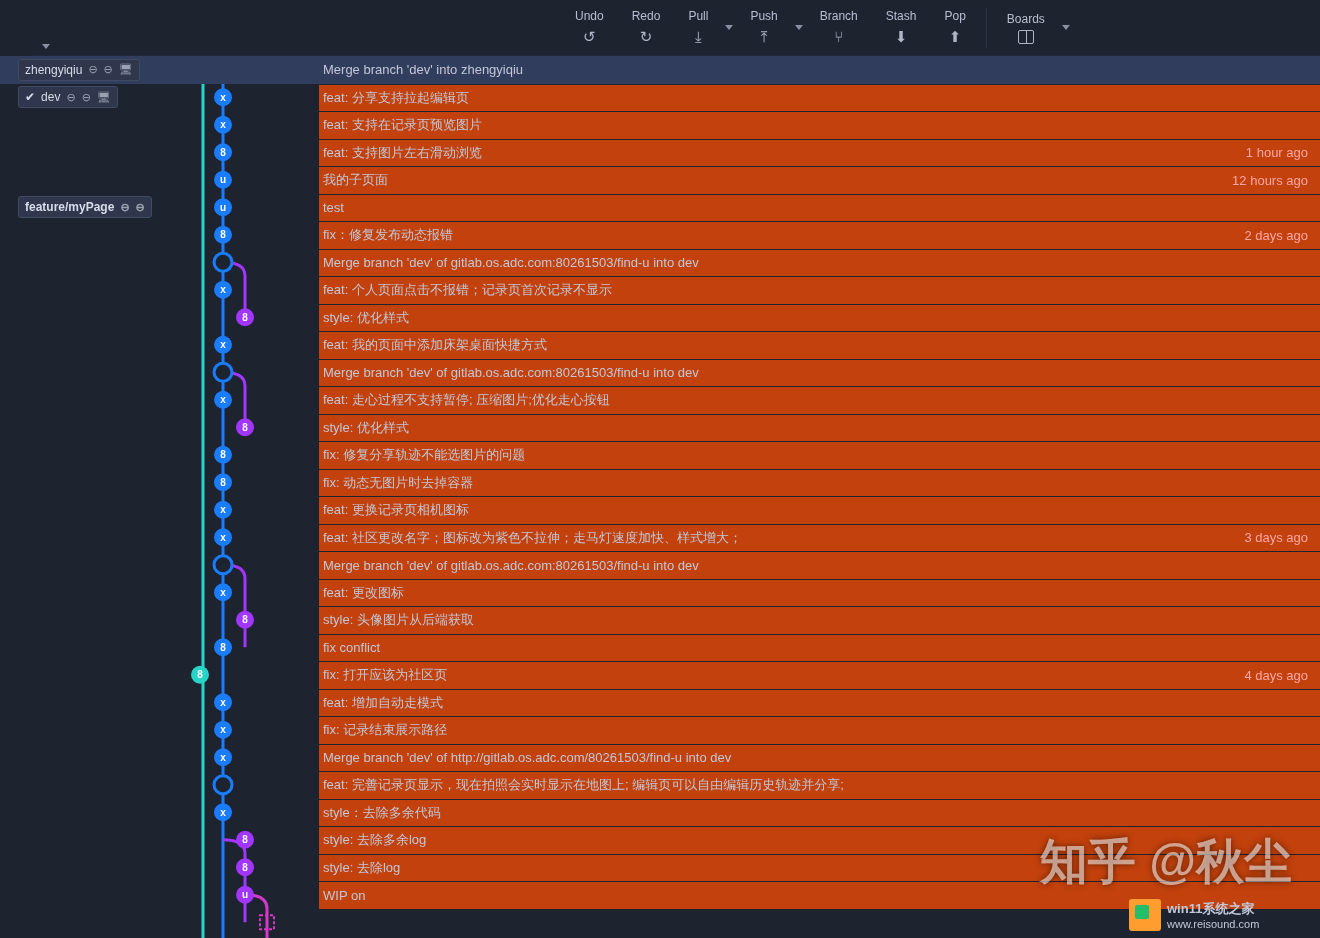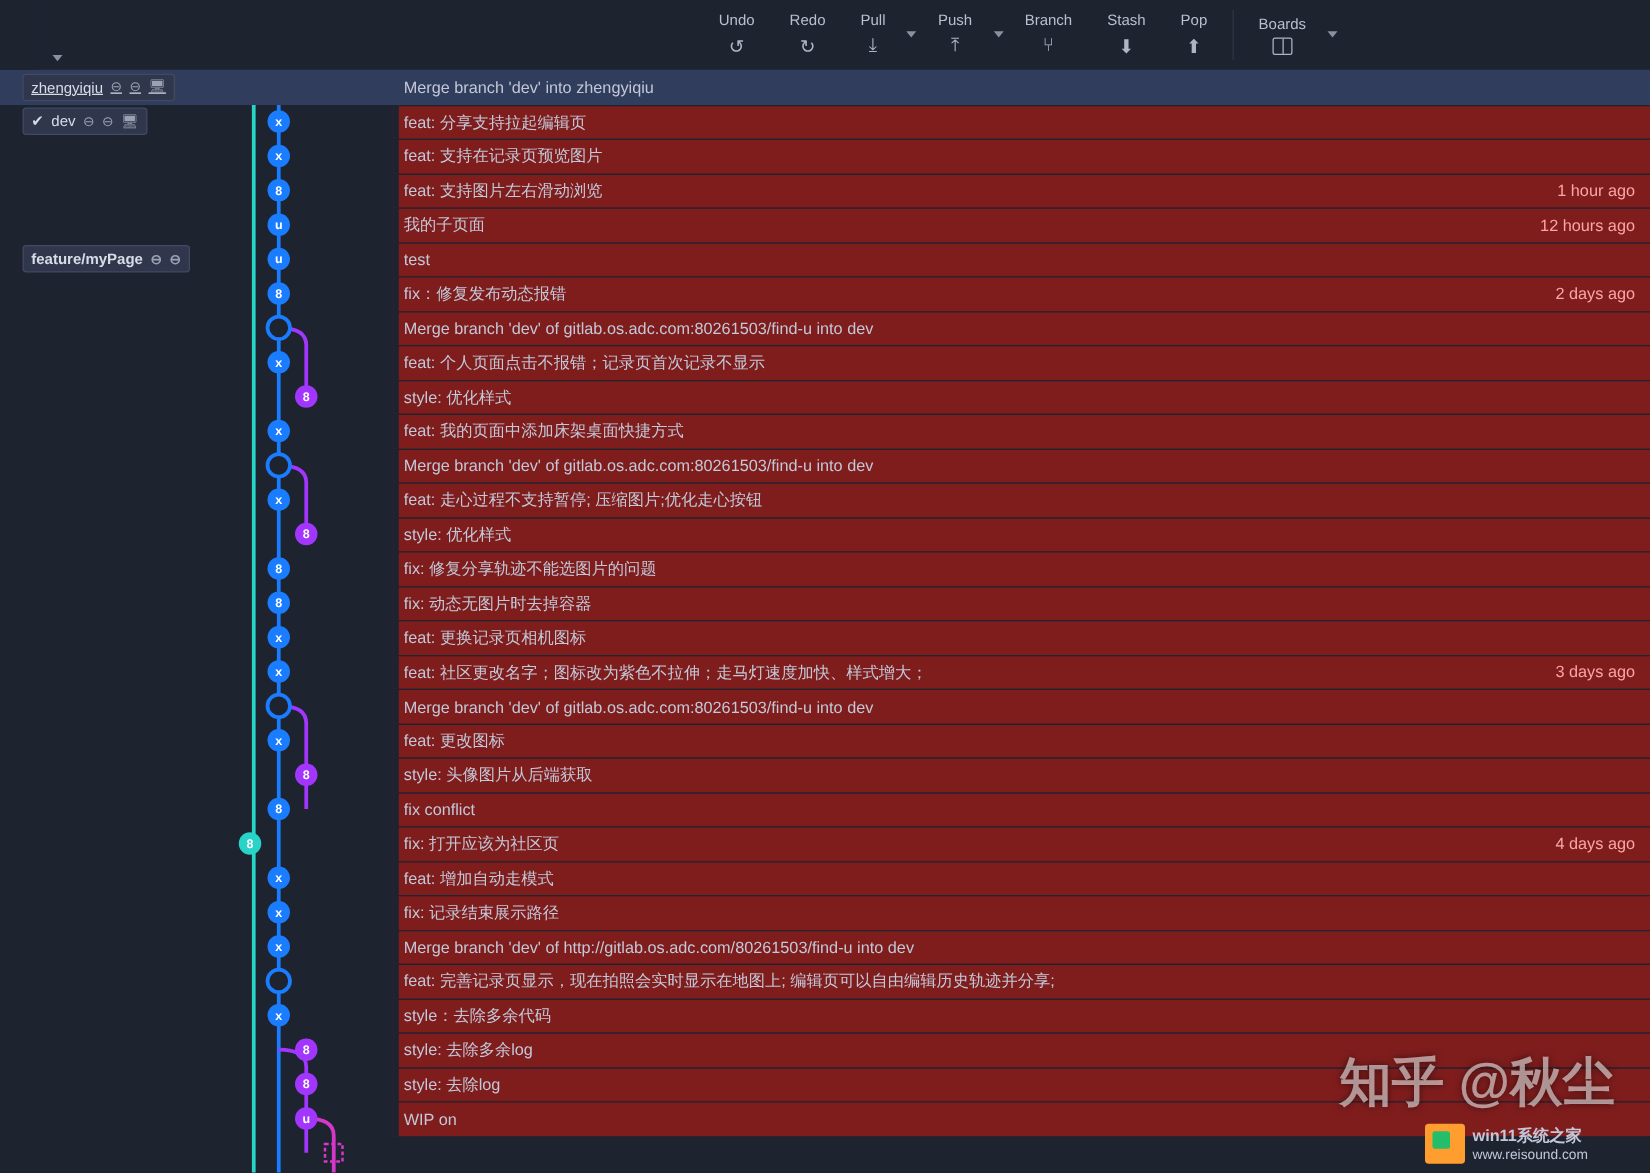--- a/index.html
+++ b/index.html
@@ -14,21 +14,21 @@
   .tb-btn .lbl { font-size:12px; color:#b8bfcf; }
   .tb-btn .ic { width:20px; height:20px; display:flex; align-items:center; justify-content:center; font-size:15px; color:#aeb5c5; }
   .tb-caret { width:14px; display:flex; align-items:center; justify-content:center; cursor:pointer; }
   .tb-caret::after { content:""; border-top:5px solid #8a90a0; border-left:4px solid transparent; border-right:4px solid transparent; }
   .toolbar-sep { width:1px; height:40px; background:#2f3548; align-self:center; margin:0 6px; }
 
   
   .graph-area { position:relative; }
   .row { height:27.5px; display:flex; align-items:stretch; position:relative; }
   .row.selected { background:#313d5c; }
-  .row .msg-cell { flex:1 1 auto; margin-left:315px; height:100%; background:#7f1d1d; border-left:4px solid #1e2330; display:flex; align-items:center; padding-left:4px; color:#c2c8d8; font-size:13px; white-space:nowrap; overflow:hidden; }
+  .row .msg-cell { flex:1 1 auto; margin-left:315px; height:100%; background:#c2410c; border-left:4px solid #1e2330; display:flex; align-items:center; padding-left:4px; color:#c2c8d8; font-size:13px; white-space:nowrap; overflow:hidden; }
   .row.selected .msg-cell { background:transparent; border-left-color:transparent; }
   .row .time { position:absolute; right:12px; top:50%; transform:translateY(-50%); color:#fca5a5; font-size:13px; }
 
   
   .chip { position:absolute; left:0; height:22px; top:50%; transform:translateY(-50%); background:#30374c; border:1px solid #404a63; border-radius:3px; display:flex; align-items:center; padding:0 6px; gap:6px; font-size:12px; color:#d7dde8; cursor:pointer; }
   .chip .mini { font-size:11px; color:#9aa1b3; }
   .chip .check { color:#d7dde8; }
 
   
   .graph-svg { position:absolute; left:0; top:0; pointer-events:none; }
@@ -38,22 +38,22 @@
 
   
   .ic-undo::before{content:"\21BA";} .ic-redo::before{content:"\21BB";}
   .ic-pull::before{content:"\2913";} .ic-push::before{content:"\2912";}
   .ic-branch::before{content:"\2442";}
   .ic-stash::before{content:"\2B07";} .ic-pop::before{content:"\2B06";}
   .ic-boards{display:inline-block;width:16px;height:14px;border:1.5px solid #aeb5c5;border-radius:2px;position:relative;}
   .ic-boards::after{content:"";position:absolute;left:50%;top:0;bottom:0;width:1.5px;background:#aeb5c5;}
 
   
-  .wm-big{position:absolute;right:28px;bottom:44px;font-size:42px;font-weight:700;color:rgba(255,255,255,.55);font-family:"PingFang SC","Microsoft YaHei",sans-serif;text-shadow:0 0 6px rgba(0,0,0,.5);}
-  .wm-small{position:absolute;right:0;bottom:0;width:180px;height:46px;display:flex;align-items:center;gap:6px;}
+  .wm-big{position:absolute;right:28px;bottom:44px;font-size:48px;font-weight:700;color:rgba(255,255,255,.55);font-family:"PingFang SC","Microsoft YaHei",sans-serif;text-shadow:0 0 6px rgba(0,0,0,.5);}
+  .wm-small{position:absolute;right:11px;bottom:0;width:180px;height:46px;display:flex;align-items:center;gap:6px;}
   .wm-small .sq{width:32px;height:32px;background:#ff9d2e;border-radius:3px;position:relative;}
   .wm-small .sq::after{content:"";position:absolute;left:6px;top:6px;width:14px;height:14px;background:#23bd6b;border-radius:2px;}
   .wm-small .txt{display:flex;flex-direction:column;font-size:11px;color:#c2c8d8;font-family:"Microsoft YaHei",sans-serif;}
   .wm-small .txt span:first-child{font-size:13px;font-weight:600;}
 </style>
 </head>
 <body>
 
 <div class="toolbar">
   <div class="spacer-left"></div>
@@ -159,21 +159,21 @@
       <text x="223" y="759.75" text-anchor="middle" font-size="10" font-weight="700" fill="#fff">x</text>
       <circle cx="245" cy="783.75" r="9" fill="#a236ff"></circle>
       <text x="245" y="787.25" text-anchor="middle" font-size="10" font-weight="700" fill="#fff">8</text>
       <circle cx="245" cy="811.25" r="9" fill="#a236ff"></circle>
       <text x="245" y="814.75" text-anchor="middle" font-size="10" font-weight="700" fill="#fff">8</text>
       <circle cx="245" cy="838.75" r="9" fill="#a236ff"></circle>
       <text x="245" y="842.25" text-anchor="middle" font-size="10" font-weight="700" fill="#fff">u</text>
       <rect x="260" y="859.25" width="14" height="14" fill="none" stroke="#d538c8" stroke-width="2" stroke-dasharray="3 2"></rect>
     </svg>
 <div class="row selected">
-      <div class="chip" style="left: 18px; text-decoration: underline;">
+      <div class="chip" style="left: 18px;">
         <span>zhengyiqiu</span>
         <span class="mini">⊖</span>
         <span class="mini">⊖</span>
         <span class="mini">🖥</span>
       </div>
       <div class="msg-cell">Merge branch 'dev' into zhengyiqiu</div>
     </div>
     <div class="row">
       <div class="chip" style="left: 18px;">
         <span class="check">✔</span>

